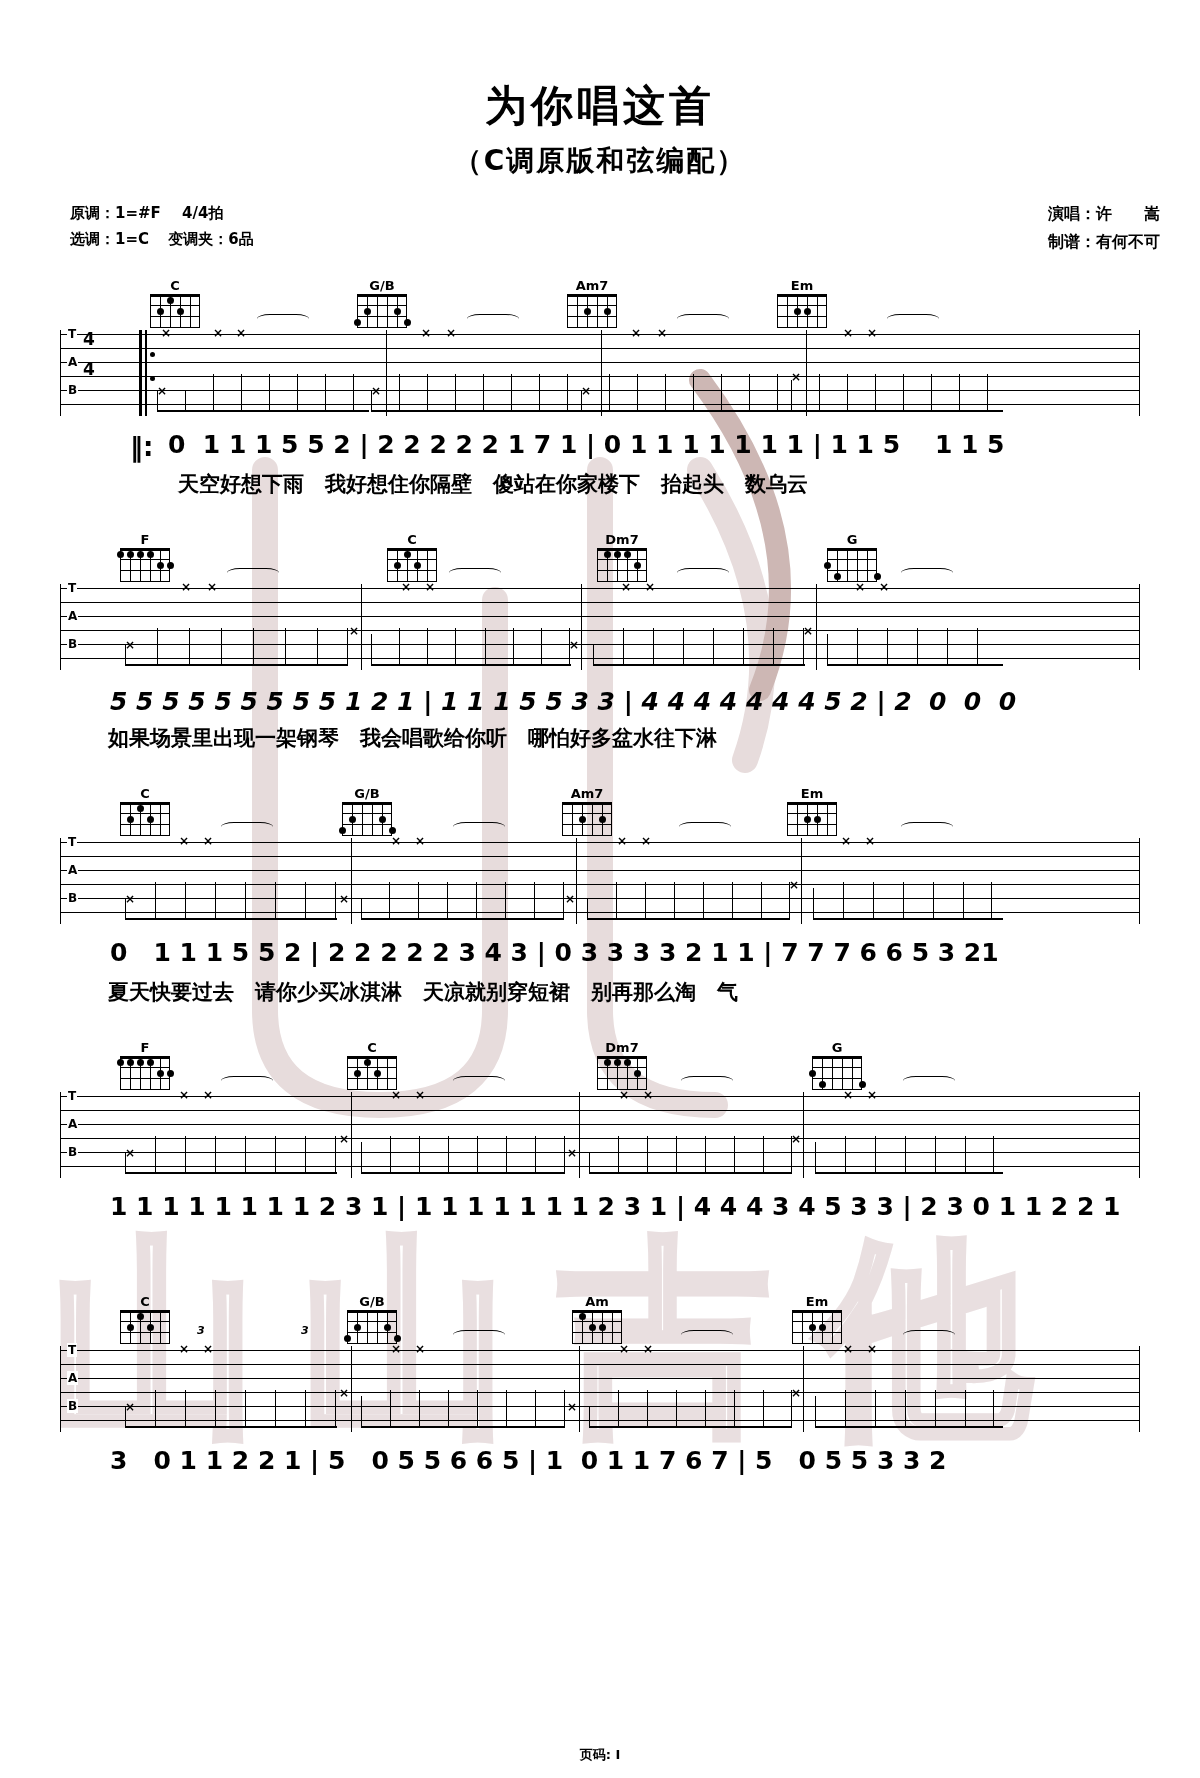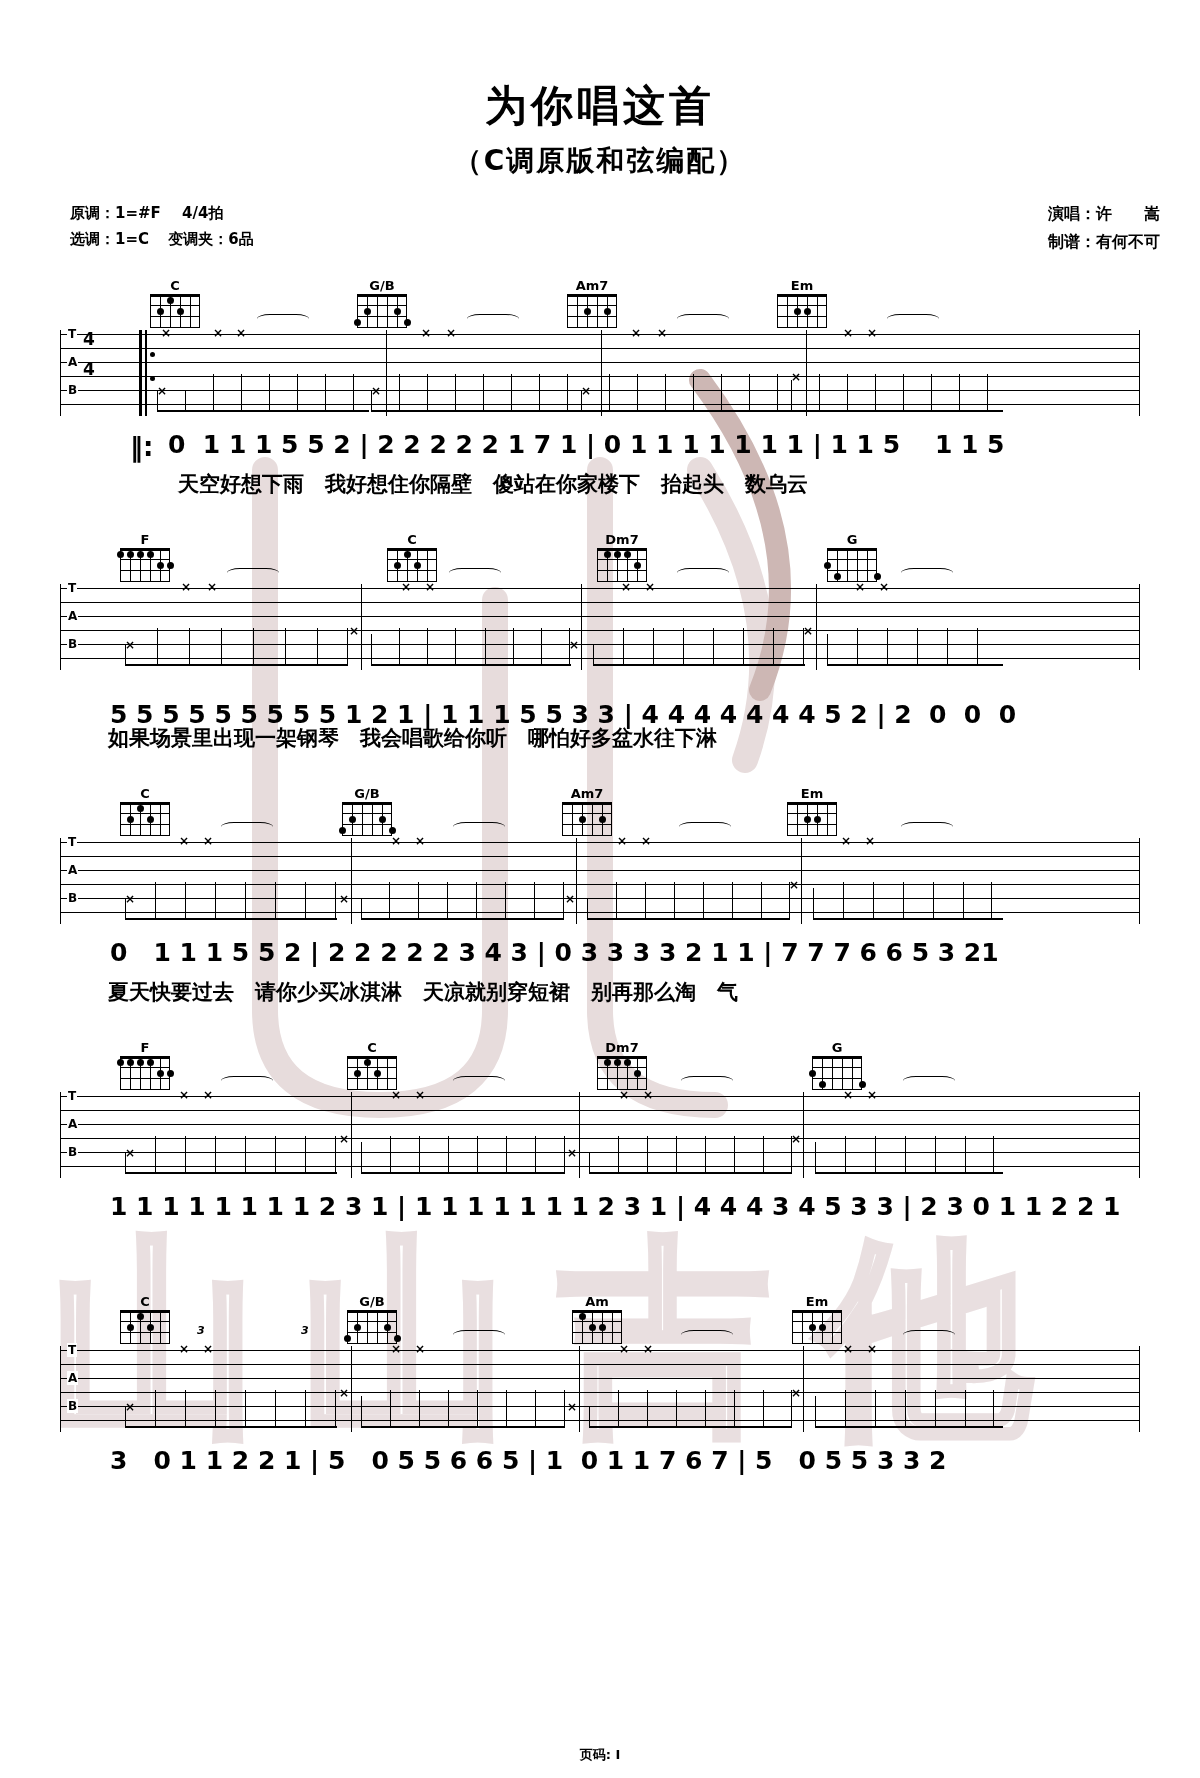--- a/index.html
+++ b/index.html
@@ -407,21 +407,21 @@
         <div class="stem" style="left:856px;top:44px;height:38px;"></div>
       <div class="stem" style="left:886px;top:44px;height:38px;"></div>
         <div class="stem" style="left:916px;top:44px;height:38px;"></div>
       <div class="tie" style="left:166px;top:-16px;width:52px;"></div>
       <div class="tie" style="left:388px;top:-16px;width:52px;"></div>
       <div class="tie" style="left:616px;top:-16px;width:52px;"></div>
       <div class="tie" style="left:840px;top:-16px;width:52px;"></div>
     </div>
 
     <div class="notes" style="margin-top:14px;">
-      <span class="n" style="left:50px;top:16px;">5 5 5 5 5 5 5 5 5 1 2 1 | 1 1 1 5 5 3 3 | 4 4 4 4 4 4 4 5 2 | 2  0  0  0</span>
+      <span class="n" style="left:50px;top:3px;font-style:italic;">5 5 5 5 5 5 5 5 5 1 2 1 | 1 1 1 5 5 3 3 | 4 4 4 4 4 4 4 5 2 | 2  0  0  0</span>
     </div>
     <div class="lyric">
       <span class="l" style="left:48px;">如果场景里出现一架钢琴　我会唱歌给你听　哪怕好多盆水往下淋</span>
     </div>
   </div>
 
   <div class="system" style="top:786px;">
     <div class="chords">
       <div class="chordbox" style="left:118px;">
         <div class="chordname">C</div>

